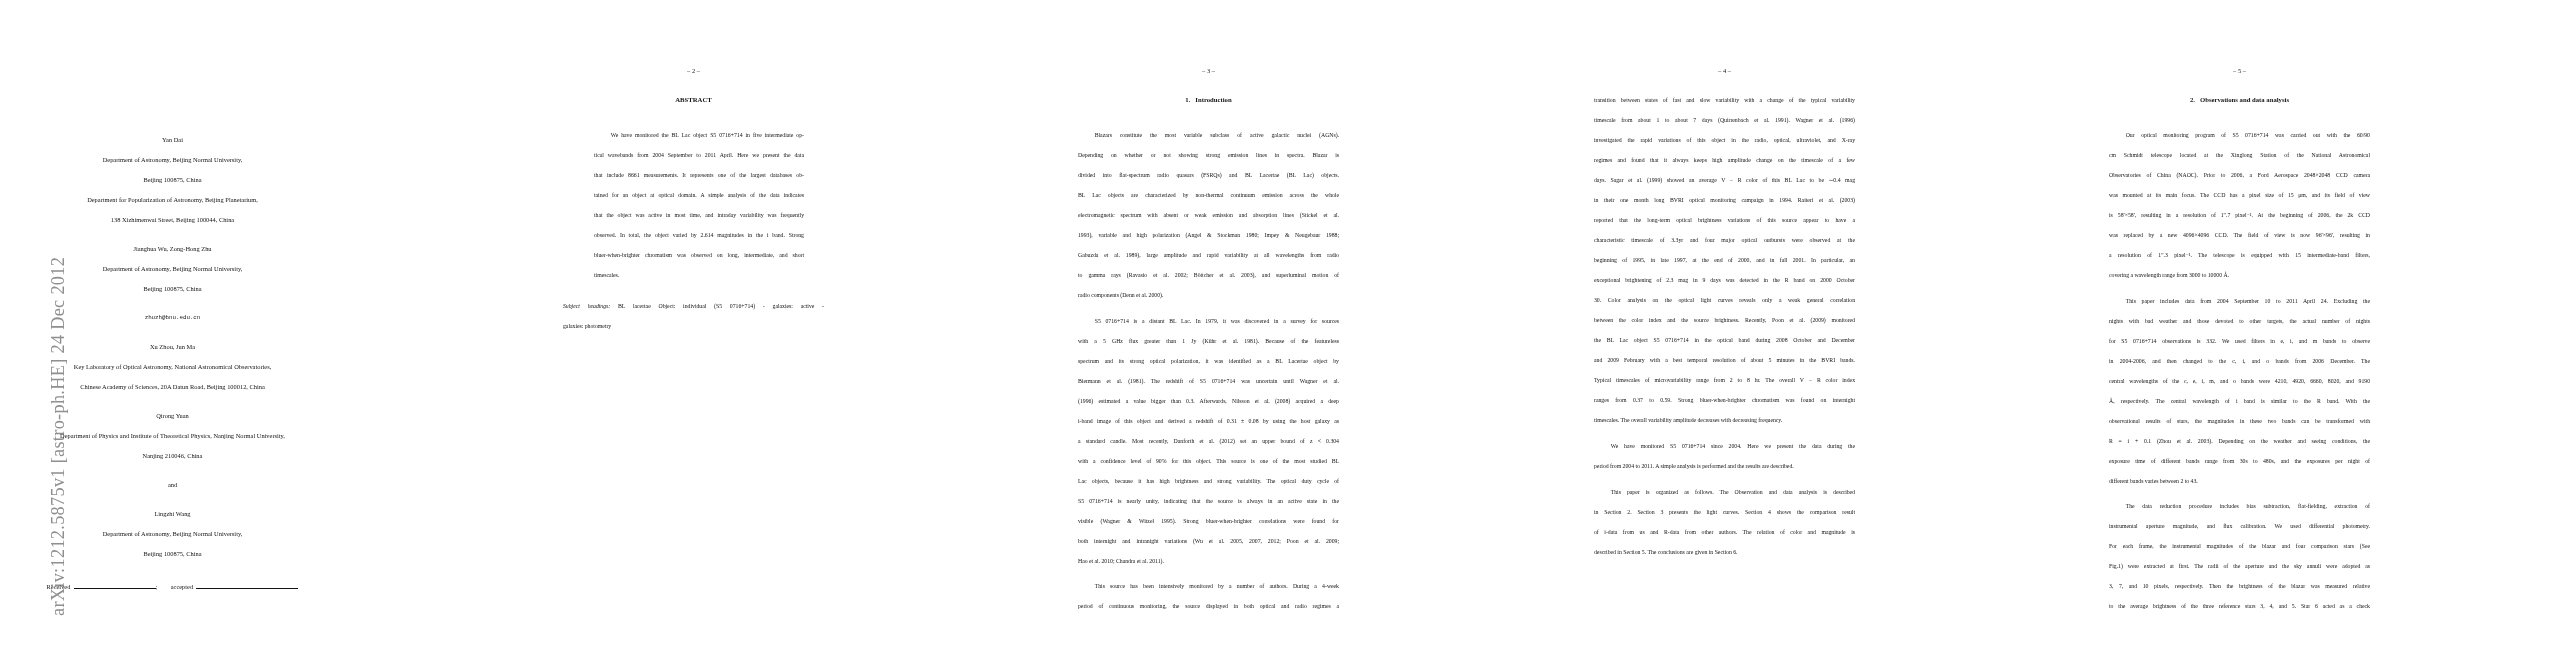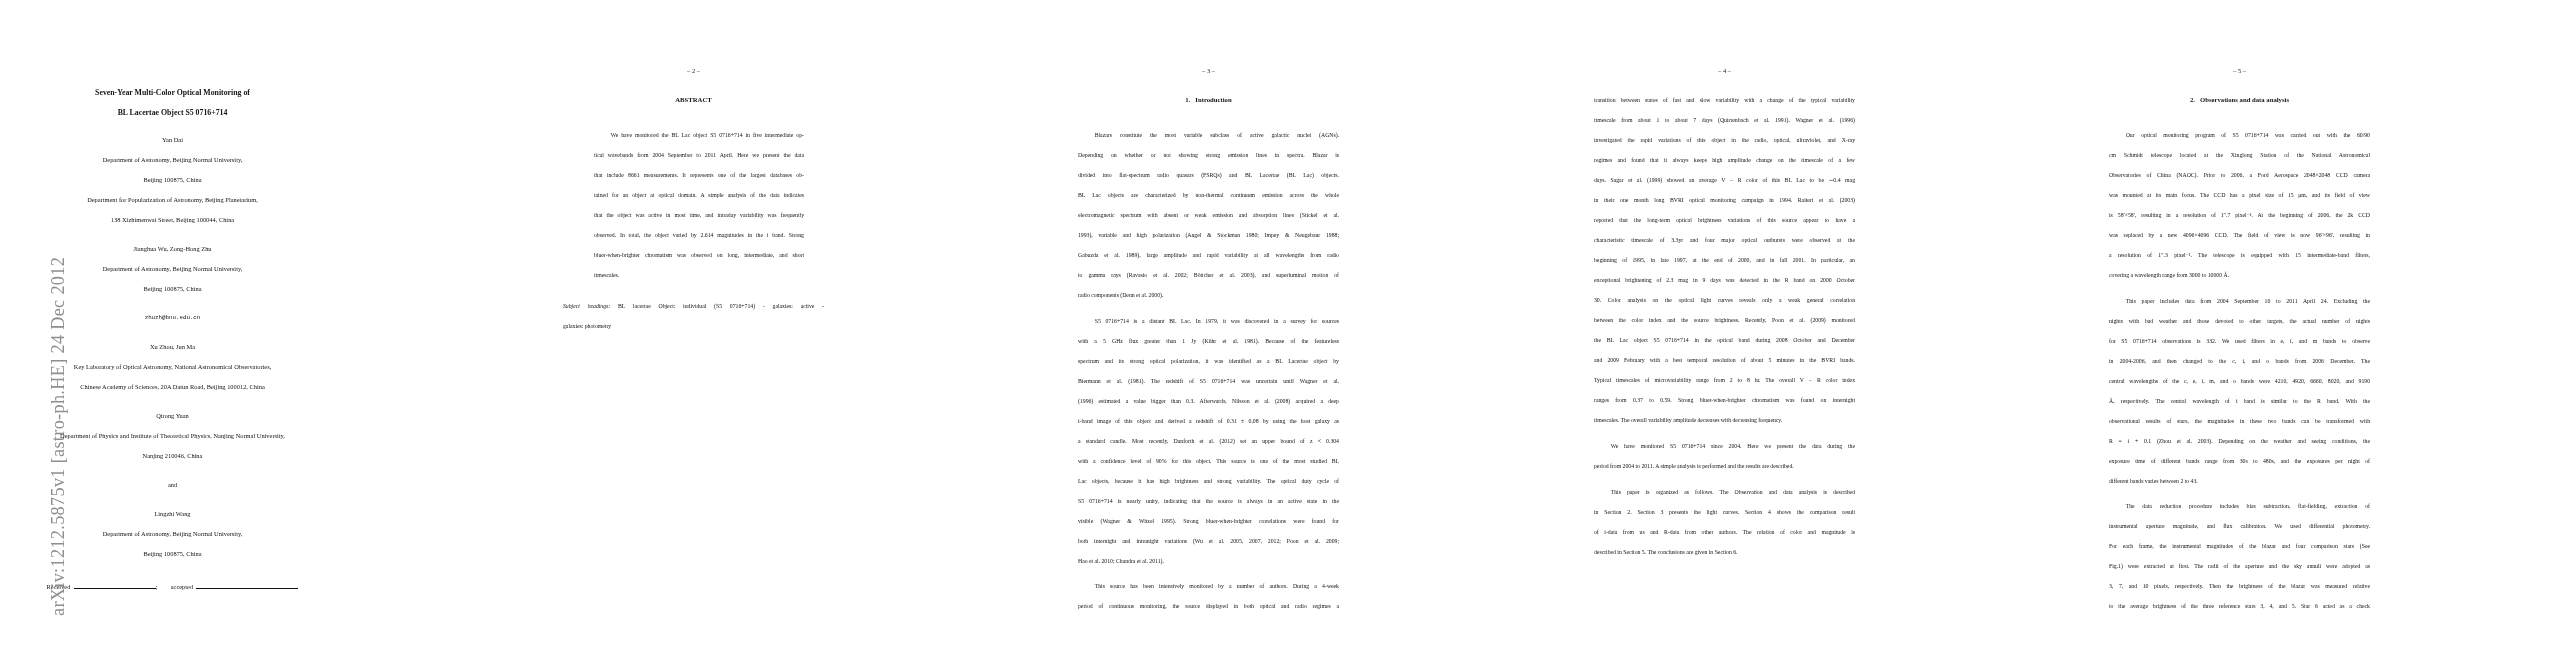--- a/index.html
+++ b/index.html
@@ -54,24 +54,20 @@
   .subject .bl.slast{text-align-last:left;}
   .ital{font-style:italic;}
 </style>
 </head>
 <body>
 
 <div id="canvas">
 
   <div class="page p1">
     <div class="watermark">arXiv:1212.5875v1  [astro-ph.HE]  24 Dec 2012</div>
-    <div class="titleblock">
-      <div>Seven-Year Multi-Color Optical Monitoring of</div>
-      <div>BL Lacertae Object S5 0716+714</div>
-    </div>
     <div class="authors">
         <div class="cline">Yan Dai</div>
         <div class="cline">Department of Astronomy, Beijing Normal University,</div>
         <div class="cline">Beijing 100875, China</div>
         <div class="cline">Department for Popularization of Astronomy, Beijing Planetarium,</div>
         <div class="cline">138 Xizhimenwai Street, Beijing 100044, China</div>
         <div class="cline gstart">Jianghua Wu, Zong-Hong Zhu</div>
         <div class="cline">Department of Astronomy, Beijing Normal University,</div>
         <div class="cline">Beijing 100875, China</div>
         <div class="cline gstart mono">zhuzh@bnu.edu.cn</div>

